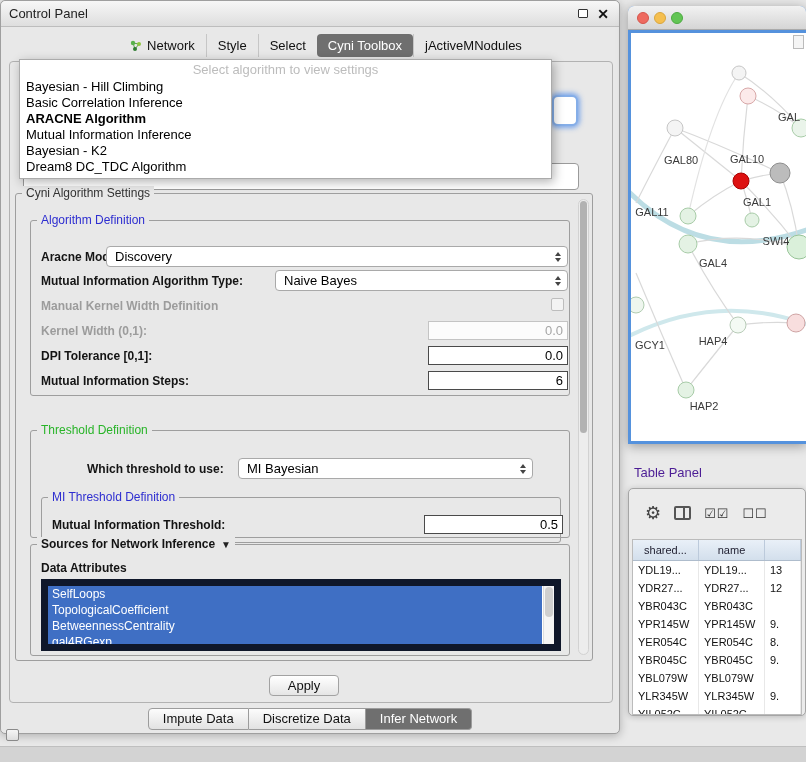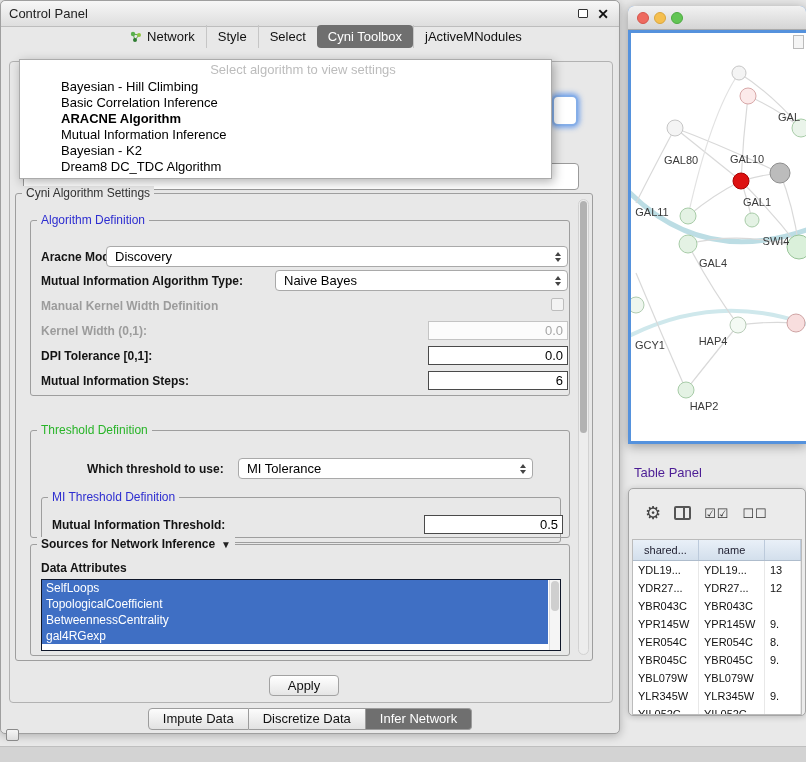--- a/index.html
+++ b/index.html
@@ -8,34 +8,34 @@
   .desktop{position:relative;width:806px;height:762px;background:#e9e9e9;overflow:hidden;}
 
   
   .control-panel{position:absolute;left:0;top:0;width:620px;height:734px;background:#e8e8e8;
     border:1px solid #9f9f9f;border-radius:5px;box-shadow:0 2px 10px rgba(0,0,0,.25);}
   .cp-titlebar{position:absolute;left:0;top:0;right:0;height:26px;background:linear-gradient(#f7f7f7,#dedede);
     border-bottom:1px solid #bdbdbd;border-radius:5px 5px 0 0;}
   .cp-title{position:absolute;left:8px;top:0;line-height:26px;font-size:13px;color:#222;}
   .float-ico{position:absolute;right:31px;top:8px;width:10px;height:9px;border:1.5px solid #333;border-radius:1px;background:#fff;}
   .close-ico{position:absolute;right:10px;top:4px;font-size:14px;font-weight:bold;color:#111;line-height:18px;}
-  .cp-tabs{position:absolute;left:0;top:24px;right:0;display:flex;justify-content:center;align-items:center;padding-left:32px;}
+  .cp-tabs{position:absolute;left:0;top:33px;right:0;display:flex;justify-content:center;align-items:center;padding-left:32px;}
   .tab{display:flex;align-items:center;gap:5px;padding:4px 11px;font-size:13px;color:#111;white-space:nowrap;}
   .tab + .tab{border-left:1px solid #c6c6c6;}
   .tab-sel{background:#6f6f6f;color:#fff;border-radius:4px;border-left:none !important;text-align:center;}
   .cp-content{position:absolute;left:8px;top:60px;width:604px;height:642px;background:#e8e8e8;
     border:1px solid #b2b2b2;border-radius:4px;}
   .focus-frag{position:absolute;left:551px;top:94px;width:26px;height:31px;background:#fff;border:2px solid #85aee8;
     border-radius:6px;box-shadow:0 0 5px 2px rgba(96,150,234,.8);z-index:2;}
   .combo-sliver{position:absolute;left:22px;top:162px;width:556px;height:27px;background:#fff;
     border:1px solid #9a9a9a;border-radius:4px;z-index:2;}
 
   
   .popup{position:absolute;left:18px;top:58px;width:533px;background:#fff;border:1px solid #ababab;
-    box-shadow:2px 3px 10px rgba(0,0,0,.3);z-index:10;padding-bottom:3px;padding-left:35px;}
+    box-shadow:2px 3px 10px rgba(0,0,0,.3);z-index:10;padding-bottom:3px;}
   .popup-ph{text-align:center;color:#bcbcbc;font-size:13px;line-height:19px;}
   .popup-item{font-size:13px;line-height:16px;padding:0 6px;color:#000;}
   .popup-item.sel{font-weight:bold;}
 
   
   .grp{position:absolute;border:1px solid #9e9e9e;border-radius:3px;}
   .grp-title{position:absolute;top:-8px;left:6px;background:#e8e8e8;padding:0 4px;font-size:12px;color:#333;
     line-height:15px;white-space:nowrap;display:flex;gap:6px;align-items:center;}
   .blue{color:#2d2dd0;}
   .green{color:#28b428;}
@@ -51,21 +51,21 @@
   .arrows{position:absolute;right:6px;top:5px;display:flex;flex-direction:column;gap:2px;}
   .tri-up{width:0;height:0;border-left:3px solid transparent;border-right:3px solid transparent;border-bottom:4px solid #444;}
   .tri-down{width:0;height:0;border-left:3px solid transparent;border-right:3px solid transparent;border-top:4px solid #444;}
   .field{position:absolute;height:19px;border:1px solid #4a4a4a;background:#fff;font-size:13px;text-align:right;
     padding:0 4px;font-family:inherit;color:#000;}
   .field.dis{border-color:#c4c4c4;color:#a6a6a6;background:#fcfcfc;}
   .chk{position:absolute;width:13px;height:13px;border:1px solid #bdbdbd;border-radius:2px;background:#f3f3f3;}
   .hub-row{position:absolute;display:flex;align-items:center;gap:8px;font-size:12px;font-weight:bold;color:#141414;}
   .tri-glyph{font-size:10px;color:#222;}
   .src-title{font-weight:bold;color:#141414;}
-  .attr-list{position:absolute;left:10px;top:34px;width:520px;height:72px;background:#fff;border:1px solid #0f172a;overflow:hidden;}
+  .attr-list{position:absolute;left:10px;top:34px;width:520px;height:72px;background:#fff;border:7px solid #0f172a;overflow:hidden;}
   .list-item{height:16px;line-height:16px;font-size:12px;padding-left:4px;width:calc(100% - 12px);color:#000;}
   .list-item.sel{background:#3f6fc4;color:#fff;}
   .list-scroll{position:absolute;right:0;top:0;width:11px;height:100%;background:#f5f5f5;border-left:1px solid #ddd;}
   .list-thumb{position:absolute;left:1px;top:1px;width:8px;height:30px;background:#cfcfcf;border-radius:4px;}
   .sb-track{position:absolute;right:3px;top:5px;width:11px;height:456px;background:#ededed;border:1px solid #d2d2d2;border-radius:6px;}
   .sb-thumb{position:absolute;left:1px;top:1px;width:7px;height:232px;background:#b2b2b2;border-radius:4px;}
   .btn-apply{position:absolute;left:268px;top:674px;width:70px;height:21px;font-size:13px;border:1px solid #a2a2a2;
     border-radius:4px;background:linear-gradient(#ffffff,#e5e5e5);z-index:4;font-family:inherit;color:#111;}
   .bottom-tabs{position:absolute;left:0;right:0;top:707px;display:flex;justify-content:center;z-index:4;}
   .btab{font-size:13px;line-height:20px;padding:0 14px;background:linear-gradient(#fcfcfc,#e2e2e2);
@@ -196,21 +196,21 @@
         <span class="lbl" style="left:10px;top:153px">Mutual Information Steps:</span>
         <input class="field" style="left: 397px; top: 150px; width: 140px;" value="6">
       </div>
 
 
       <div class="grp thr-grp">
         <span class="grp-title green">Threshold Definition</span>
 
         <span class="lbl" style="left:56px;top:31px">Which threshold to use:</span>
         <div class="combo" style="left:207px;top:27px;width:295px">
-          <span>MI Tolerance</span>
+          <span>MI Bayesian</span>
           <span class="arrows">
               <i class="tri-up"></i>
               <i class="tri-down"></i>
             </span>
         </div>
 
         <div class="grp mithr-grp">
           <span class="grp-title blue">MI Threshold Definition</span>
           <span class="lbl" style="left:10px;top:20px">Mutual Information Threshold:</span>
           <input class="field" style="left: 382px; top: 17px; width: 139px;" value="0.5">

